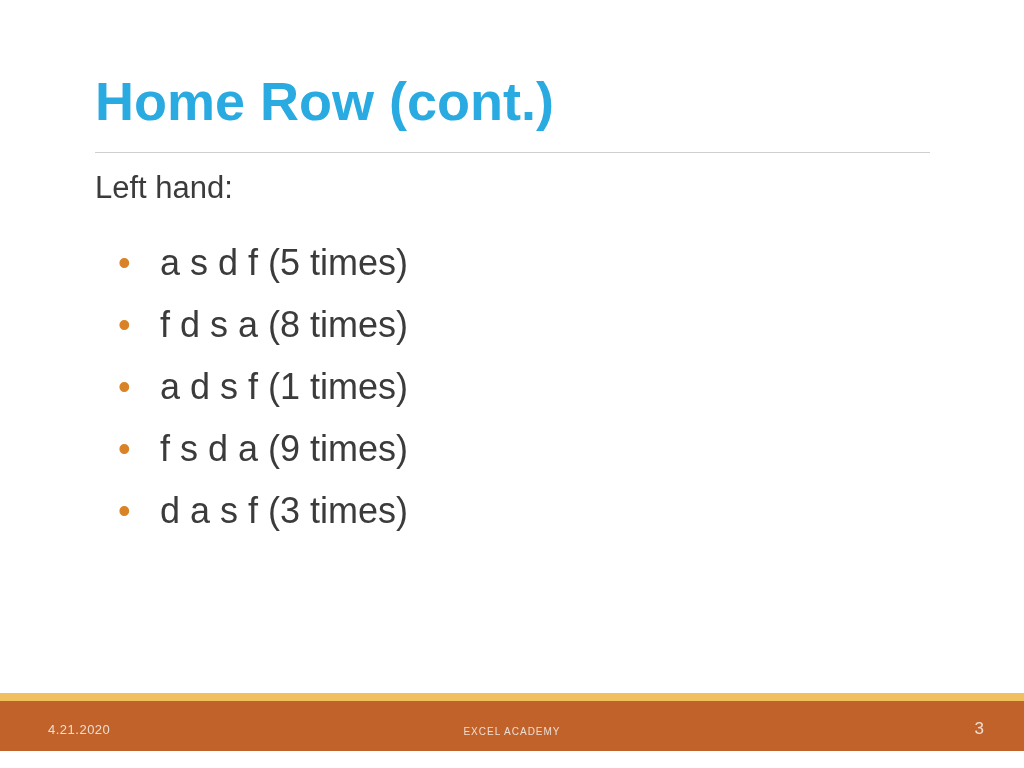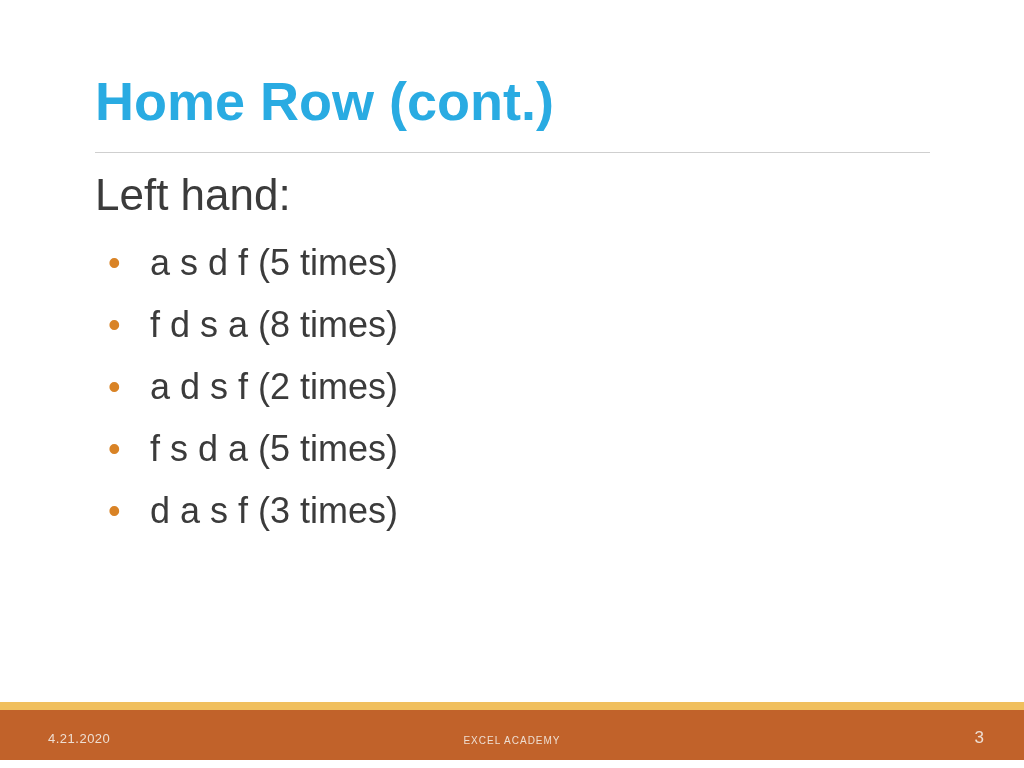--- a/index.html
+++ b/index.html
@@ -23,27 +23,27 @@
     top: 152px;
     left: 95px;
     width: 835px;
     height: 0;
     border-top: 1px solid #cfcfcf;
   }
   .subheading {
     position: absolute;
     top: 170px;
     left: 95px;
-    font-size: 44px;
+    font-size: 31px;
     color: #3b3b3b;
   }
   .bullets {
     position: absolute;
     top: 232px;
-    left: 108px;
+    left: 118px;
     list-style: none;
     font-size: 36px;
     color: #3b3b3b;
   }
   .bullets li {
     position: relative;
     padding-left: 42px;
     line-height: 1.72;
   }
   .bullets li::before {
@@ -51,21 +51,21 @@
     position: absolute;
     left: 0;
     top: 0;
     color: #d98326;
     font-size: 36px;
     line-height: 1.72;
   }
   .footer-band {
     position: absolute;
     left: 0;
-    bottom: 8px;
+    bottom: 17px;
     width: 1024px;
     height: 44px;
   }
   .footer-top {
     position: absolute;
     bottom: 50px;
     left: 0;
     width: 1024px;
     height: 8px;
     background: #f0bf5e;
@@ -106,22 +106,22 @@
 </head>
 <body>
 
 <div class="slide">
   <div class="title">Home Row (cont.)</div>
   <div class="title-underline"></div>
   <div class="subheading">Left hand:</div>
   <ul class="bullets">
     <li>a s d f  (5 times)</li>
     <li>f d s a  (8 times)</li>
-    <li>a d s f  (2 times)</li>
-    <li>f s d a  (5 times)</li>
+    <li>a d s f  (1 times)</li>
+    <li>f s d a  (9 times)</li>
     <li>d a s f  (3 times)</li>
   </ul>
   <div class="footer-band">
     <div class="footer-top"></div>
     <div class="footer-main">
       <div class="footer-date">4.21.2020</div>
       <div class="footer-center">EXCEL ACADEMY</div>
       <div class="footer-page">3</div>
     </div>
   </div>

